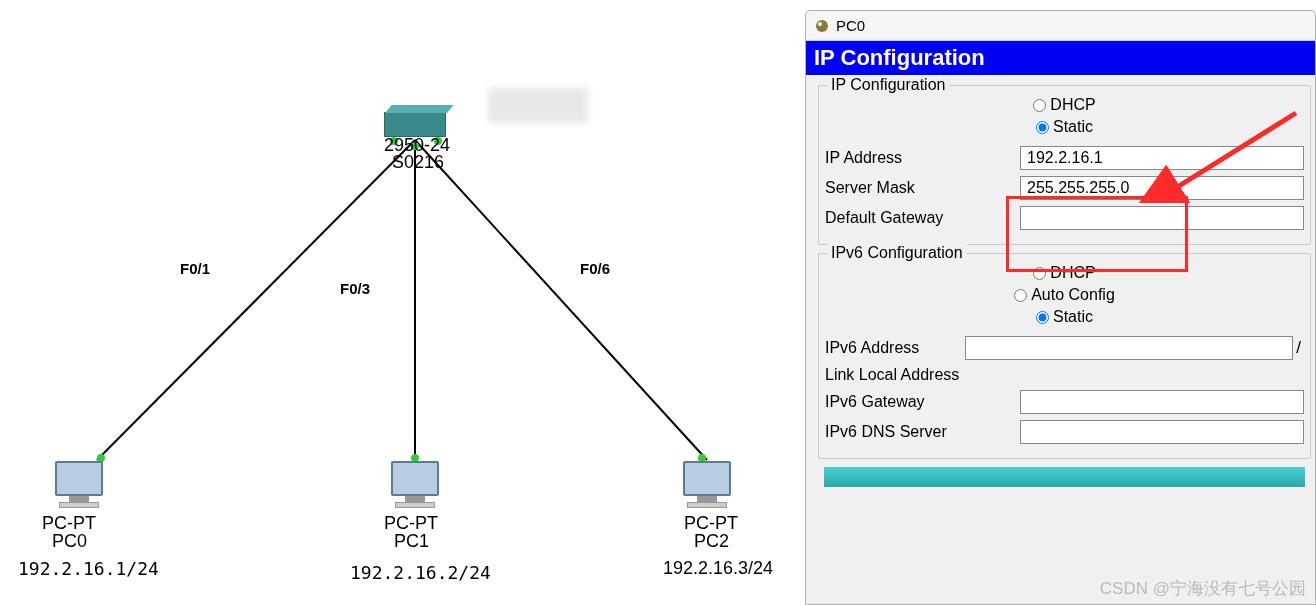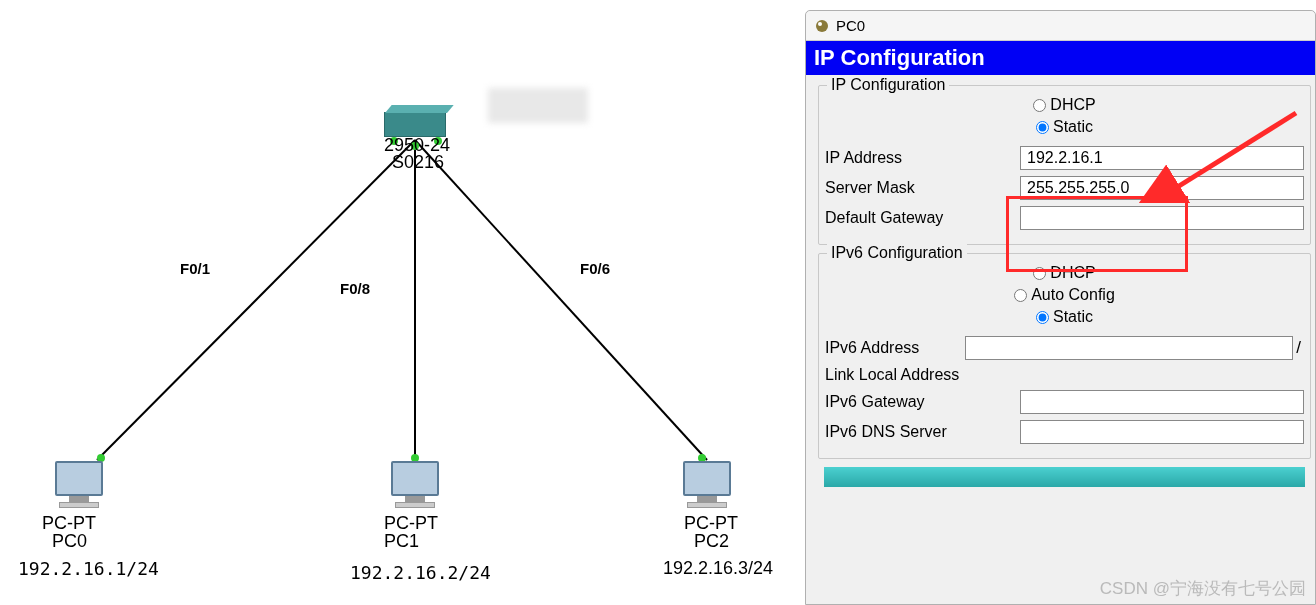--- a/index.html
+++ b/index.html
@@ -217,39 +217,39 @@
     <div class="switch-box">
         <div class="switch-top"></div>
       </div>
   </div>
   <div class="switch-label" style="left:384px;top:135px">2950-24</div>
   <div class="switch-label" style="left:392px;top:152px">S0216</div>
 
   <div class="blur-text" style="left:488px;top:88px"></div>
 
   <div class="port-label" style="left:180px;top:260px">F0/1</div>
-  <div class="port-label" style="left:340px;top:280px">F0/8</div>
+  <div class="port-label" style="left:340px;top:280px">F0/3</div>
   <div class="port-label" style="left:580px;top:260px">F0/6</div>
 
   <div class="pc-icon" style="left:55px;top:461px">
     <div class="monitor"></div>
       <div class="monitor-stand"></div>
       <div class="monitor-base"></div>
   </div>
   <div class="pc-label" style="left:42px;top:513px">PC-PT</div>
   <div class="pc-label" style="left:52px;top:531px">PC0</div>
   <div class="ip-label" style="left:18px;top:558px;font-family:monospace">192.2.16.1/24</div>
 
   <div class="pc-icon" style="left:391px;top:461px">
     <div class="monitor"></div>
       <div class="monitor-stand"></div>
       <div class="monitor-base"></div>
   </div>
   <div class="pc-label" style="left:384px;top:513px">PC-PT</div>
-  <div class="pc-label" style="left:384px;top:531px">PC1</div>
+  <div class="pc-label" style="left:394px;top:531px">PC1</div>
   <div class="ip-label" style="left:350px;top:562px;font-family:monospace">192.2.16.2/24</div>
 
   <div class="pc-icon" style="left:683px;top:461px">
     <div class="monitor"></div>
       <div class="monitor-stand"></div>
       <div class="monitor-base"></div>
   </div>
   <div class="pc-label" style="left:684px;top:513px">PC-PT</div>
   <div class="pc-label" style="left:694px;top:531px">PC2</div>
   <div class="ip-label" style="left:663px;top:558px;font-family:Liberation Sans, sans-serif">192.2.16.3/24</div>

